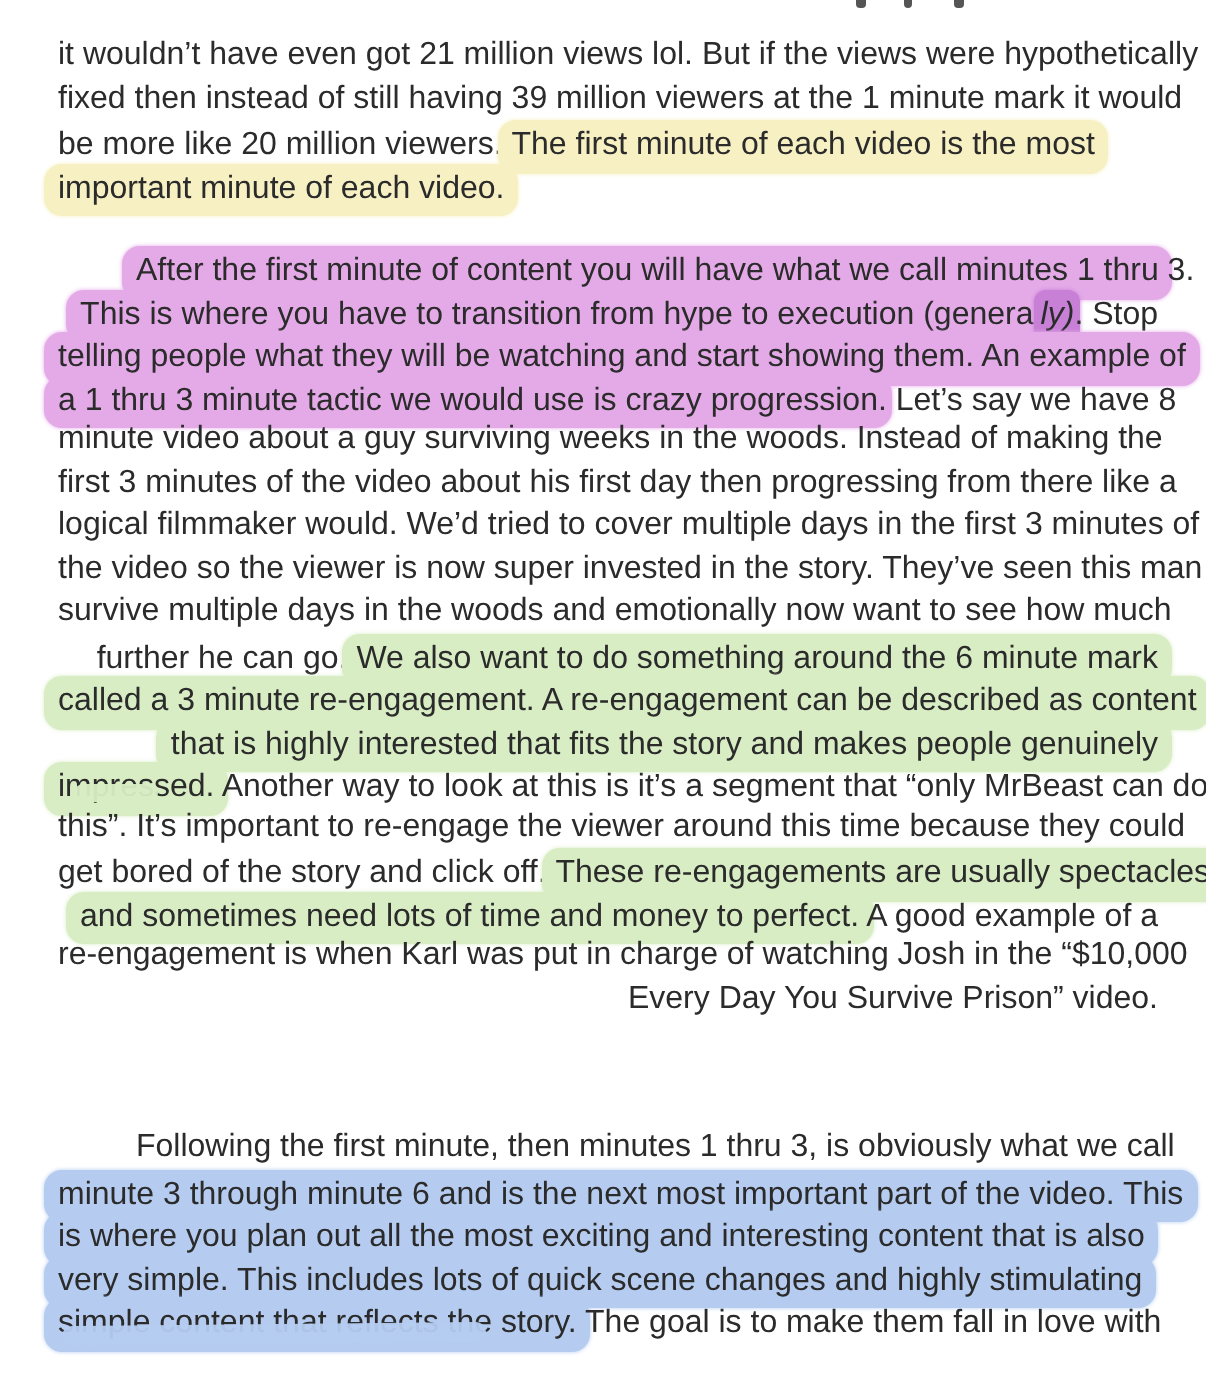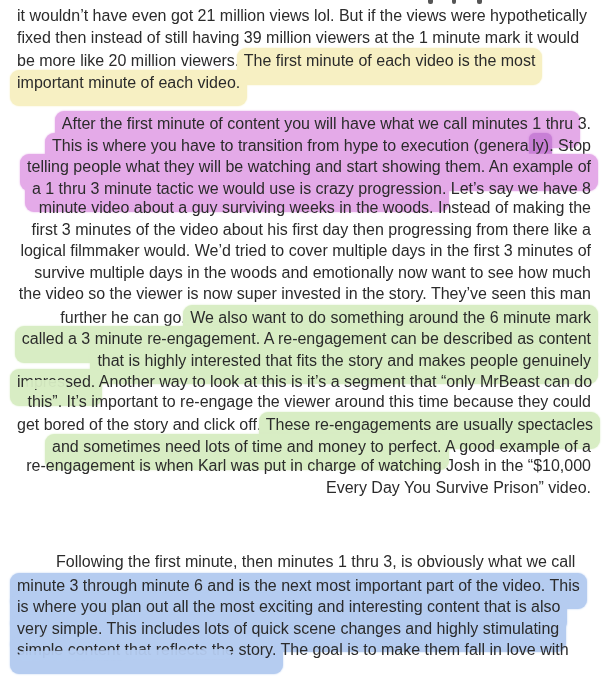--- a/index.html
+++ b/index.html
@@ -9,35 +9,35 @@
     overflow: hidden;
     font-family: "Liberation Sans", "DejaVu Sans", sans-serif;
   }
   #doc {
     position: relative;
     padding: 5px 12px 0 17px;
     font-size: 16px;
     line-height: 21.5px;
     color: var(--text-color, #2b2b2b);
   }
-  .para { position: relative; margin: 0; }
+  .para { position: relative; margin: 12px; }
   .para + .para.gap-small { margin-top: 20px; text-align: right; }
   .para + .para.gap-large { margin-top: 53px; }
   .para.indent .line:first-child { padding-left: 39px; }
   .line { white-space: pre; height: 21.5px; }
   .txt, .hl { display: inline-block; }
   .hl {
-    padding: 2px 7px 13px 7px;
+    padding: 2px 7px 3px 7px;
     margin: 0 -7px;
     border-radius: 9px;
   }
   .hl-yellow    { background: var(--hl-yellow);    box-shadow: 0 0 2px var(--hl-yellow); }
   .hl-pink      { background: var(--hl-pink);      box-shadow: 0 0 2px var(--hl-pink); }
   .hl-pink_dark { background: var(--hl-pink_dark); box-shadow: 0 0 2px var(--hl-pink_dark);
-                  padding: 2px 3px 3px 3px; margin: 0 -3px; border-radius: 6px; }
+                  padding: 2px 3px 3px 3px; margin: 0 -3px; border-radius: 6px; font-style: italic; }
   .hl-green     { background: var(--hl-green);     box-shadow: 0 0 2px var(--hl-green); }
   .hl-blue      { background: var(--hl-blue);      box-shadow: 0 0 2px var(--hl-blue); }
   .stroke-tail {
     position: absolute;
     border-radius: 8px;
     opacity: 0.95;
   }
   #green-tail { left: 8px; top: 269px; width: 42px; height: 9px; background: var(--hl-green); }
   #blue-tail  { left: 2px; top: 99px; width: 212px; height: 10px; background: var(--hl-blue);
                 transform: rotate(-0.6deg); }
@@ -66,22 +66,22 @@
         <div class="line"><span class="hl hl-yellow">important minute of each video.</span></div>
       </div>
       <div class="para indent gap-small">
         <div class="line"><span class="hl hl-pink">After the first minute of content you will have what we call minutes 1 thru</span><span class="txt"> 3.</span></div>
         <div class="line"><span class="hl hl-pink">This is where you have to transition from hype to execution (general</span><span class="hl hl-pink_dark">ly)</span><span class="txt">. Stop</span></div>
         <div class="line"><span class="hl hl-pink">telling people what they will be watching and start showing them. An example of</span></div>
         <div class="line"><span class="hl hl-pink">a 1 thru 3 minute tactic we would use is crazy progression</span><span class="txt">. Let’s say we have 8</span></div>
         <div class="line"><span class="txt">minute video about a guy surviving weeks in the woods. Instead of making the</span></div>
         <div class="line"><span class="txt">first 3 minutes of the video about his first day then progressing from there like a</span></div>
         <div class="line"><span class="txt">logical filmmaker would. We’d tried to cover multiple days in the first 3 minutes of</span></div>
+        <div class="line"><span class="txt">the video so the viewer is now super invested in the story. They’ve seen this man</span></div>
         <div class="line"><span class="txt">survive multiple days in the woods and emotionally now want to see how much</span></div>
-        <div class="line"><span class="txt">the video so the viewer is now super invested in the story. They’ve seen this man</span></div>
         <div class="line"><span class="txt">further he can go. </span><span class="hl hl-green">We also want to do something around the 6 minute mark</span></div>
         <div class="line"><span class="hl hl-green">called a 3 minute re-engagement. A re-engagement can be described as content</span></div>
         <div class="line"><span class="hl hl-green">that is highly interested that fits the story and makes people genuinely</span></div>
         <div class="line"><span class="hl hl-green">impressed.</span><span class="txt"> Another way to look at this is it’s a segment that “only MrBeast can do</span></div>
         <div class="line"><span class="txt">this”. It’s important to re-engage the viewer around this time because they could</span></div>
         <div class="line"><span class="txt">get bored of the story and click off. </span><span class="hl hl-green">These re-engagements are usually spectacles</span></div>
         <div class="line"><span class="hl hl-green">and sometimes need lots of time and money to perfect.</span><span class="txt"> A good example of a</span></div>
         <div class="line"><span class="txt">re-engagement is when Karl was put in charge of watching Josh in the “$10,000</span></div>
         <div class="line"><span class="txt">Every Day You Survive Prison” video.</span></div>
         <div class="stroke-tail" id="green-tail"></div>

